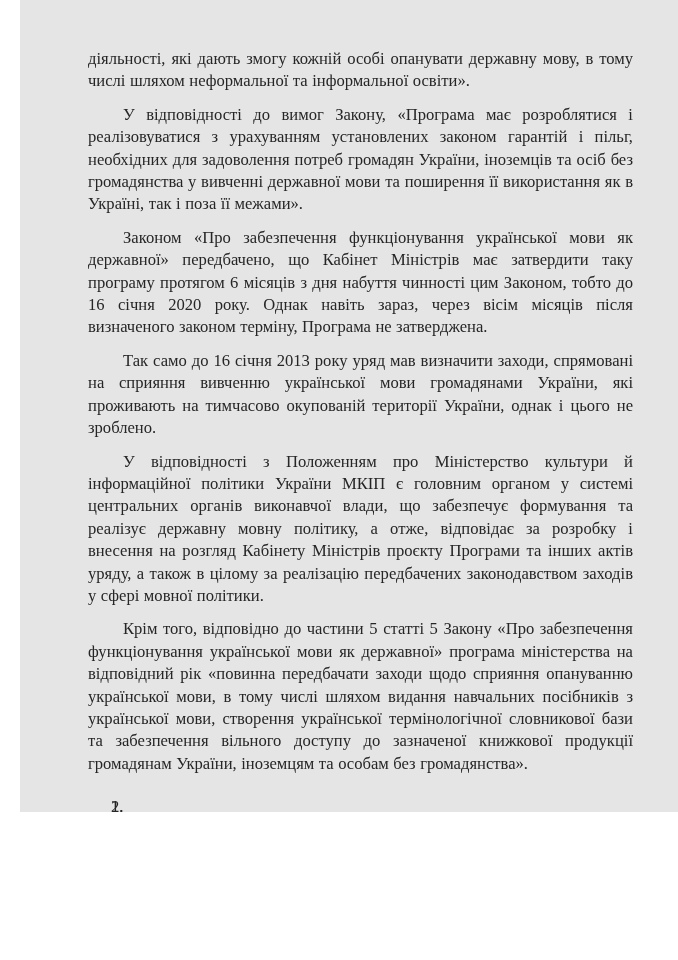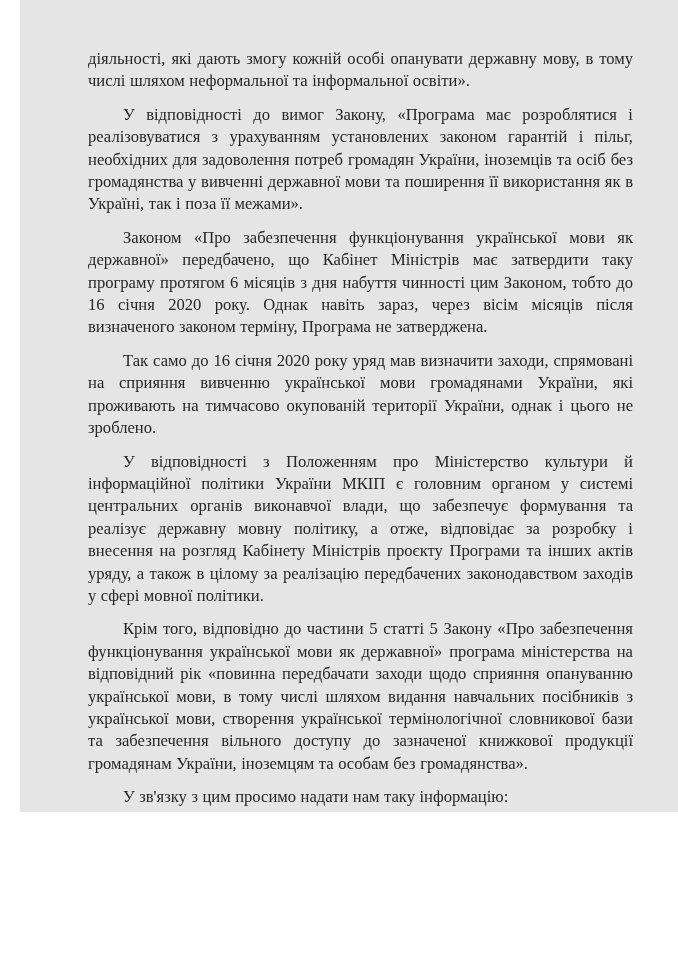--- a/index.html
+++ b/index.html
@@ -84,27 +84,26 @@
 <div class="page">
 
   <div class="doc-body">
 
     <p class="para intro">діяльності, які дають змогу кожній особі опанувати державну мову, в тому числі шляхом неформальної та інформальної освіти».</p>
 
     <p class="para">У відповідності до вимог Закону, «Програма має розроблятися і реалізовуватися з урахуванням установлених законом гарантій і пільг, необхідних для задоволення потреб громадян України, іноземців та осіб без громадянства у вивченні державної мови та поширення її використання як в Україні, так і поза її межами».</p>
 
     <p class="para">Законом «Про забезпечення функціонування української мови як державної» передбачено, що Кабінет Міністрів має затвердити таку програму протягом 6 місяців з дня набуття чинності цим Законом, тобто до 16 січня 2020 року. Однак навіть зараз, через вісім місяців після визначеного законом терміну, Програма не затверджена.</p>
 
-    <p class="para">Так само до 16 січня 2020 року уряд мав визначити заходи, спрямовані на сприяння вивченню української мови громадянами України, які проживають на тимчасово окупованій території України, однак і цього не зроблено.</p>
+    <p class="para">Так само до 16 січня 2013 року уряд мав визначити заходи, спрямовані на сприяння вивченню української мови громадянами України, які проживають на тимчасово окупованій території України, однак і цього не зроблено.</p>
 
     <p class="para">У відповідності з Положенням про Міністерство культури й інформаційної політики України МКІП є головним органом у системі центральних органів виконавчої влади, що забезпечує формування та реалізує державну мовну політику, а отже, відповідає за розробку і внесення на розгляд Кабінету Міністрів проєкту Програми та інших актів уряду, а також в цілому за реалізацію передбачених законодавством заходів у сфері мовної політики.</p>
 
     <p class="para">Крім того, відповідно до частини 5 статті 5 Закону «Про забезпечення функціонування української мови як державної» програма міністерства на відповідний рік «повинна передбачати заходи щодо сприяння опануванню української мови, в тому числі шляхом видання навчальних посібників з української мови, створення української термінологічної словникової бази та забезпечення вільного доступу до зазначеної книжкової продукції громадянам України, іноземцям та особам без громадянства».</p>
 
-    <p class="para lead-in">У зв'язку з цим просимо надати нам таку інформацію:</p>
 
     <ol class="numbered-list">
       <li>
         <span class="marker">1.</span>
       </li>
       <li>
         <span class="marker">2.</span>
       </li>
     </ol>
 

